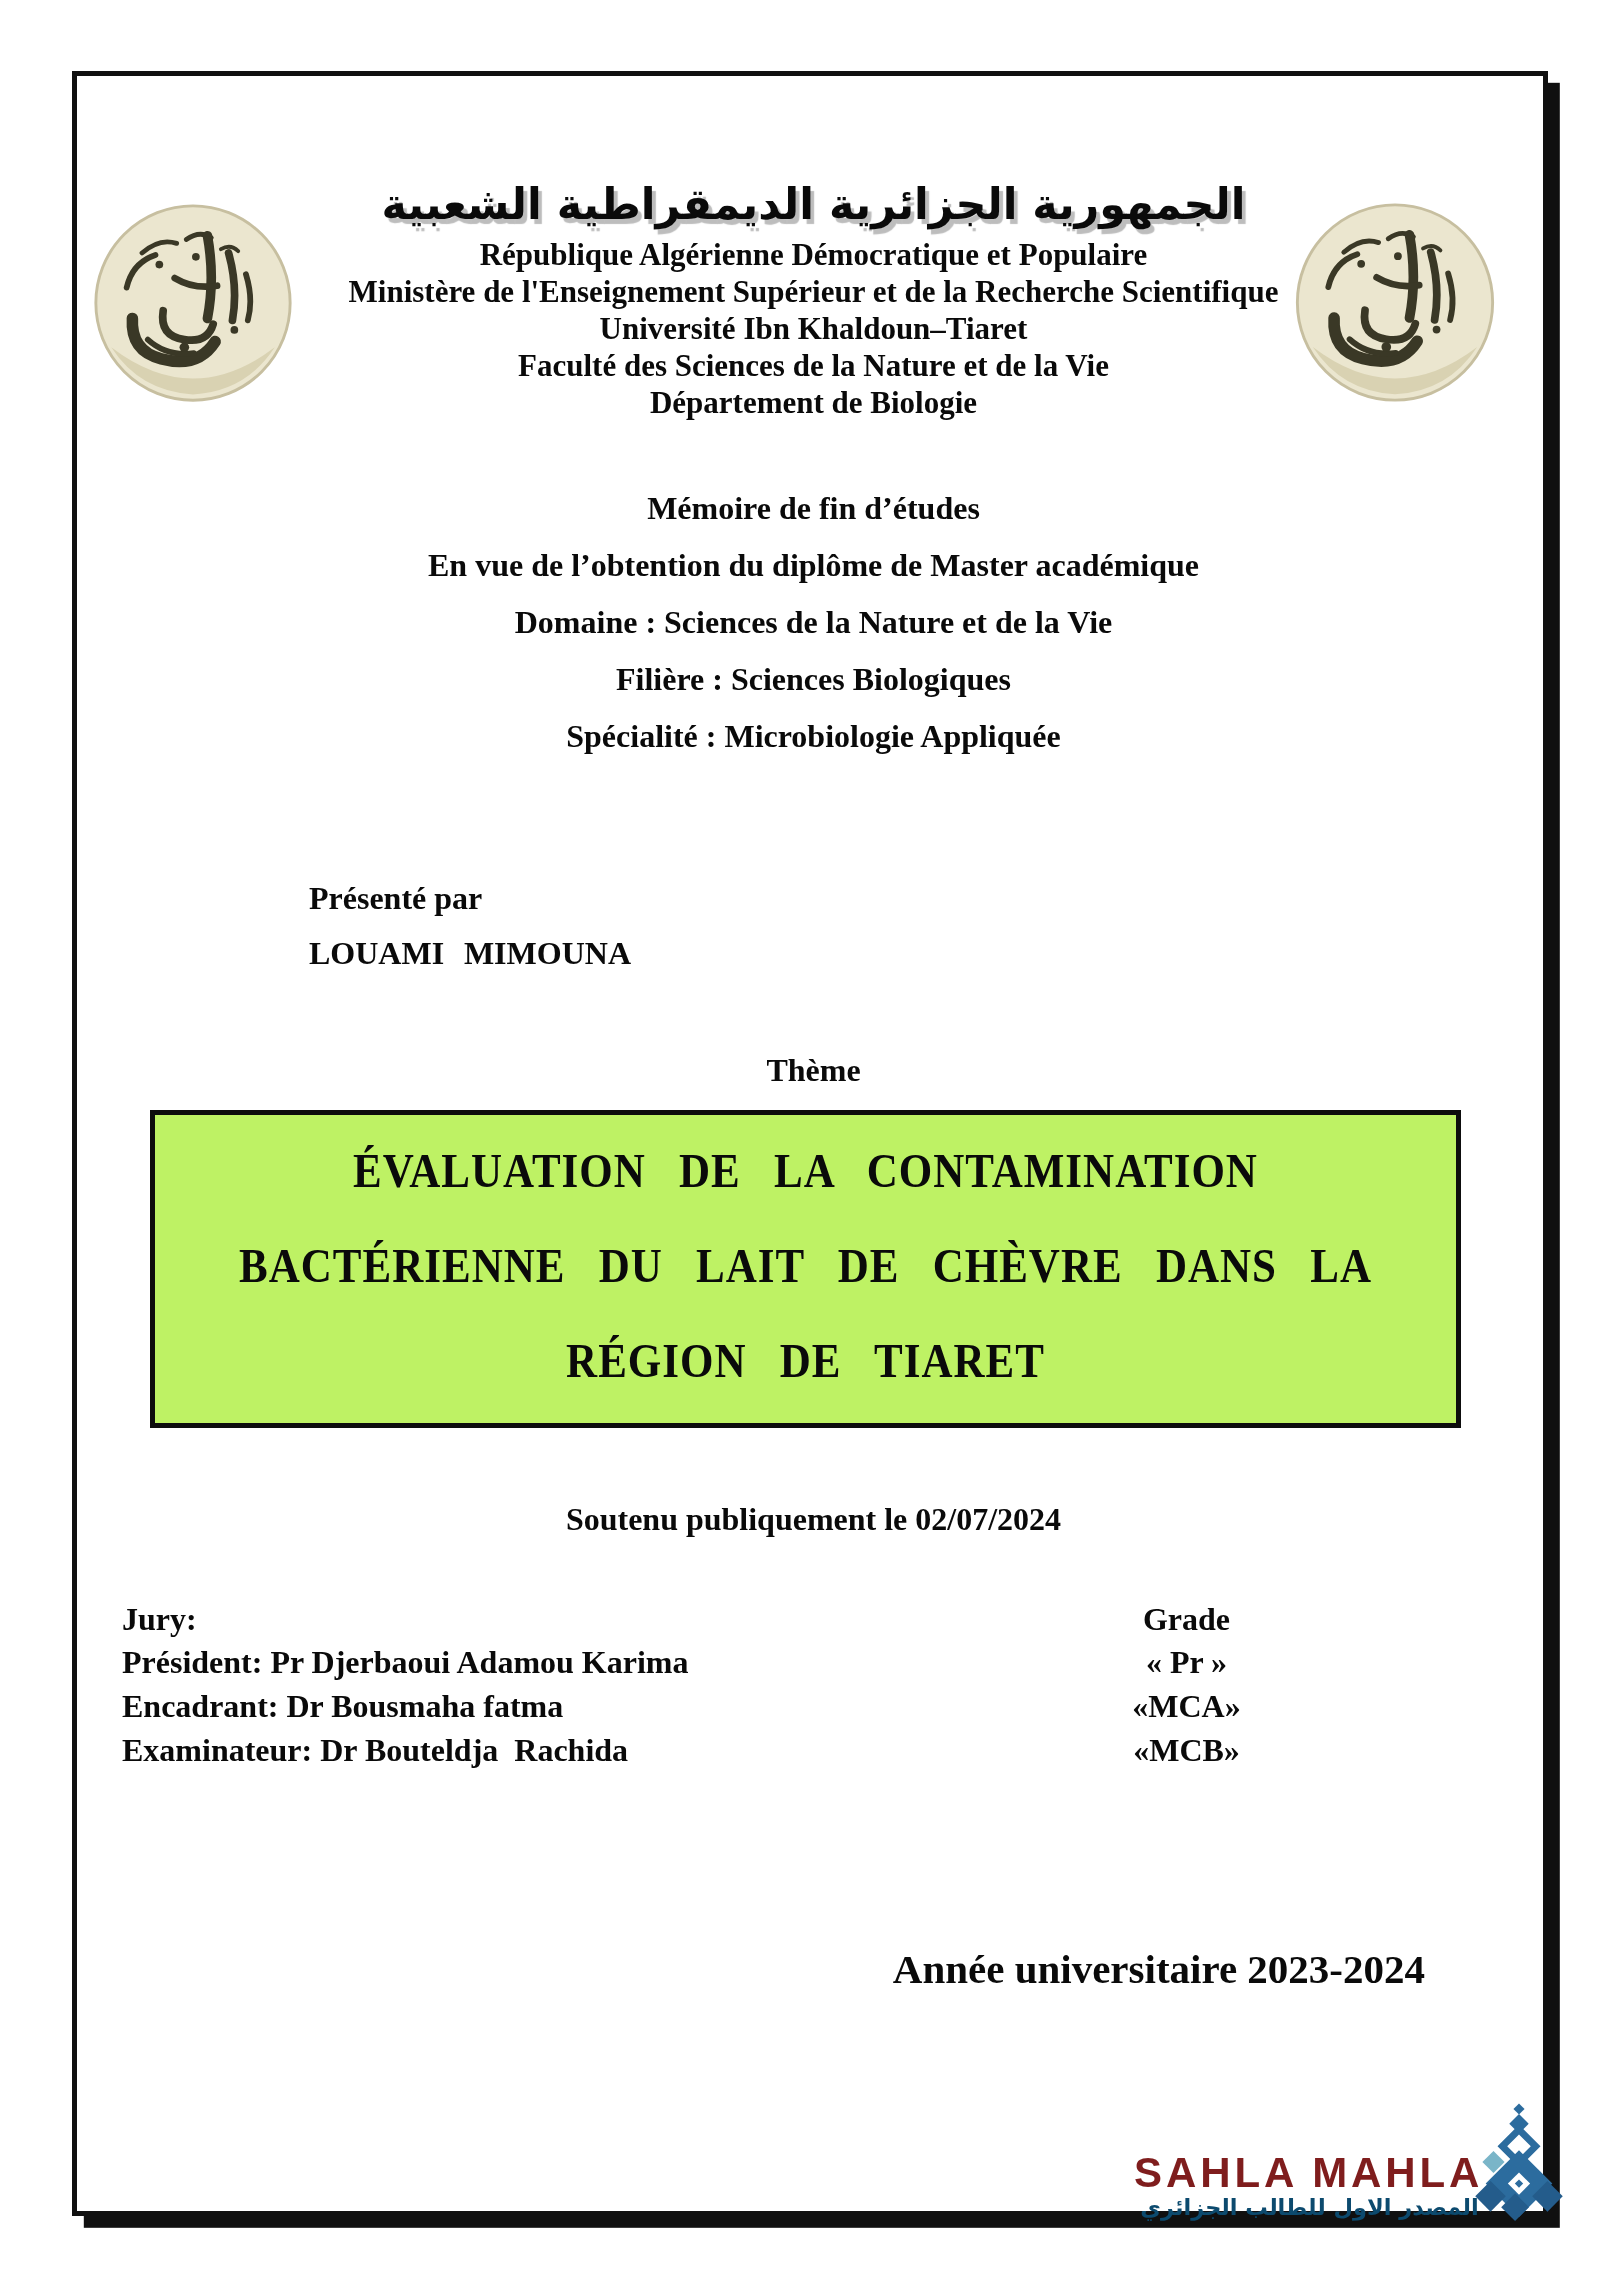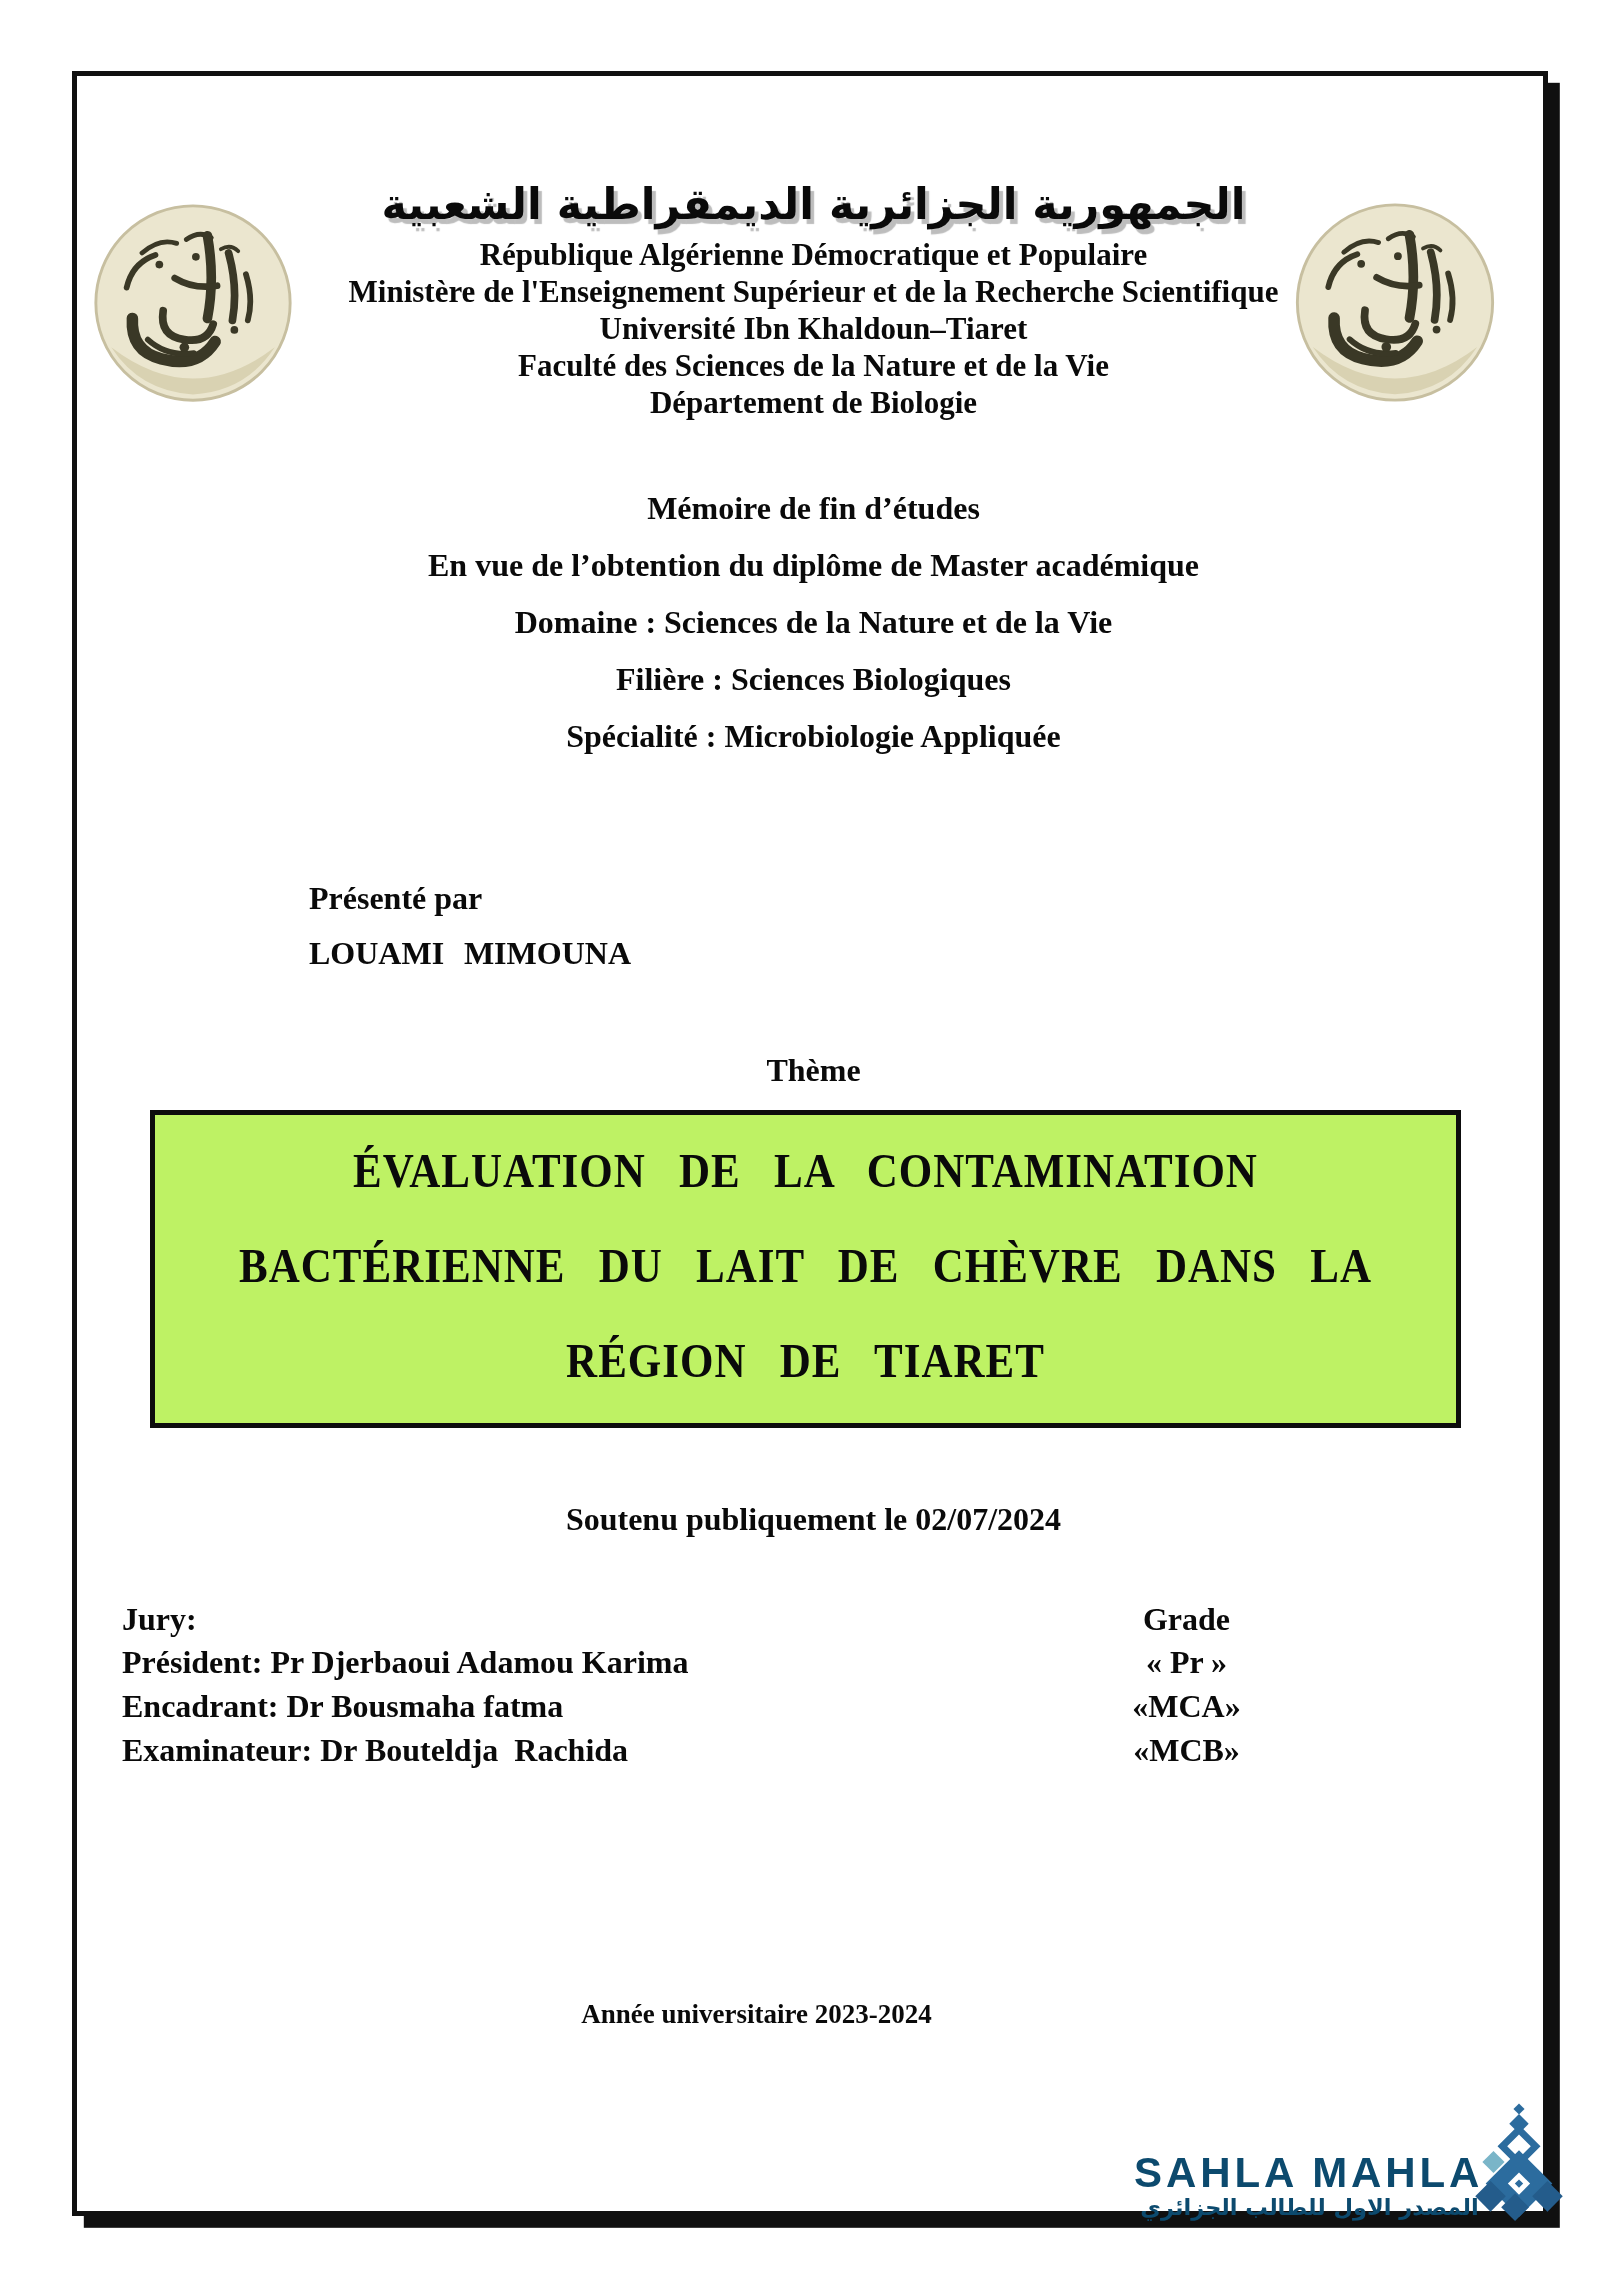--- a/index.html
+++ b/index.html
@@ -60,27 +60,27 @@
   .defense{top:1500px;font-size:32px;line-height:39px;}
   
   .jrow{position:absolute;left:122px;width:1323px;font-size:32px;line-height:39px;text-align:left;}
   .jrow .grade{position:absolute;left:937px;top:0;width:255px;text-align:center;}
   .jrow-header{top:1600px;}
   .jrow-1{top:1643px;}
   .jrow-2{top:1687px;}
   .jrow-3{top:1731px;}
   .jname{white-space:pre-wrap;}
   
-  .year{position:absolute;left:88px;top:1994px;width:1337px;text-align:center;font-size:27px;line-height:41px;}
+  .year{position:absolute;left:88px;top:1949px;width:1337px;text-align:right;font-size:41px;line-height:41px;}
   
   .wm-brand{
     position:absolute;left:1134px;top:2149px;
     font-family:"Liberation Sans", sans-serif;
     font-weight:700;font-size:42px;letter-spacing:3.9px;
-    color:#0c4a6e;z-index:5;
+    color:#7f1d1d;z-index:5;
   }
   .wm-tagline{
     position:absolute;left:1135px;top:2194px;width:349px;text-align:center;
     font-family:"DejaVu Sans", sans-serif;
     font-weight:700;font-size:22.5px;
     color:#0c4a6e;z-index:5;
   }
   .wm-mark{position:absolute;left:1466px;top:2103px;width:106px;height:120px;z-index:6;}
 </style>
 </head>

